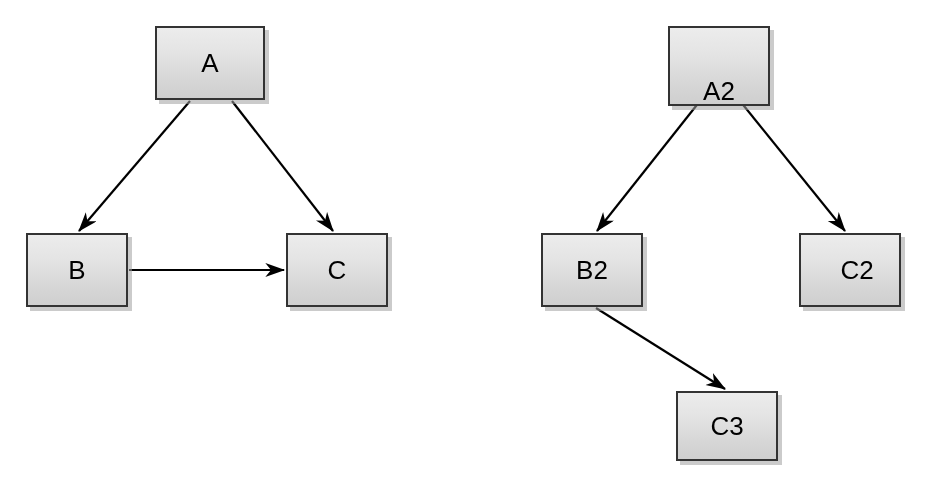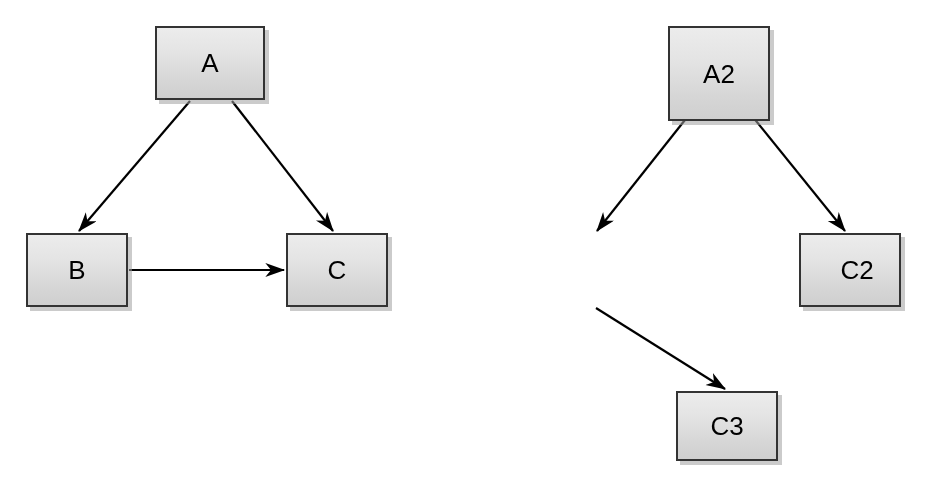--- a/index.html
+++ b/index.html
@@ -71,22 +71,25 @@
   <div class="node" style="left: 155px; top: 26px; width: 110px; height: 74px;">
     <span class="node-label">A</span>
   </div>
   <div class="node" style="left: 26px; top: 233px; width: 102px; height: 74px;">
     <span class="node-label">B</span>
   </div>
   <div class="node" style="left: 286px; top: 233px; width: 102px; height: 74px;">
     <span class="node-label">C</span>
   </div>
 
-  <div class="node" style="left: 668px; top: 26px; width: 102px; height: 95px;">
+  <div class="node" style="left: 668px; top: 26px; width: 102px; height: 80px; align-items: flex-end;">
     <span class="node-label">A2</span>
+  </div>
+  <div class="node" style="left: 541px; top: 233px; width: 102px; height: 74px;">
+    <span class="node-label">B2</span>
   </div>
   <div class="node" style="left: 799px; top: 233px; width: 102px; height: 74px; padding-left: 14px;">
     <span class="node-label">C2</span>
   </div>
   <div class="node" style="left: 676px; top: 391px; width: 102px; height: 70px;">
     <span class="node-label">C3</span>
   </div>
 
 </div>
 

